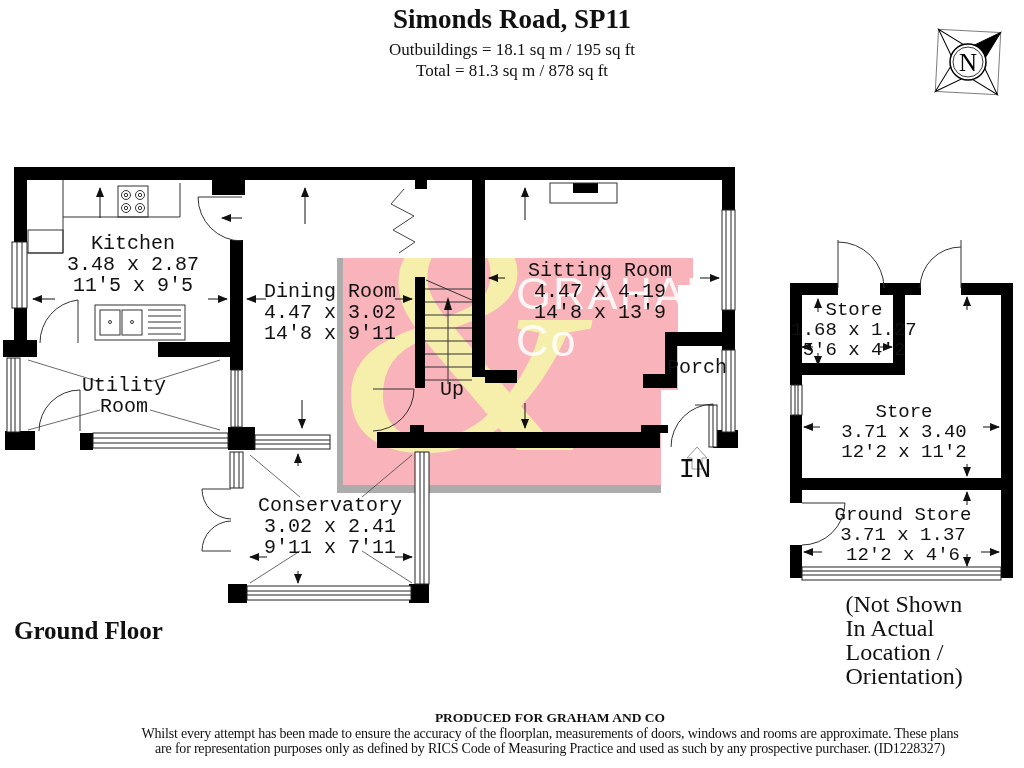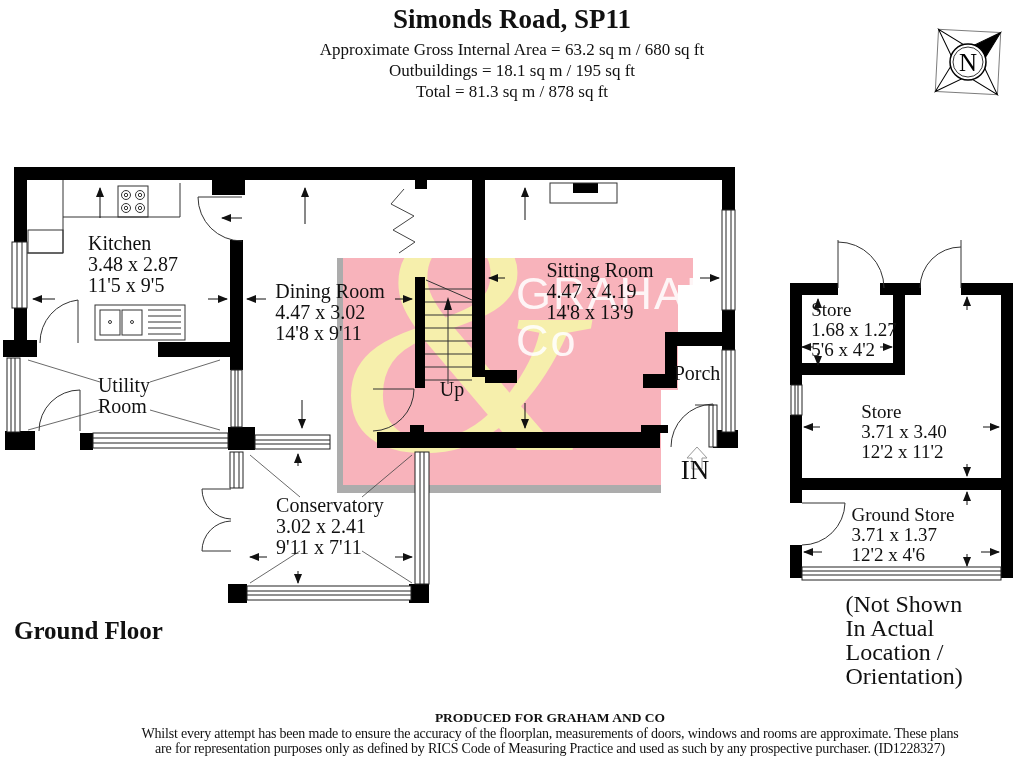--- a/index.html
+++ b/index.html
@@ -1,21 +1,21 @@
 <!DOCTYPE html>
 <html><head>
 <meta charset="utf-8">
 <style>
   html,body{margin:0;padding:0;background:#fff;width:1024px;height:768px;overflow:hidden;
     font-family:"Liberation Serif", serif;color:#111;}
   #stage{position:relative;width:1024px;height:768px;background:#fff;}
   .abs{position:absolute;}
   .ctr{text-align:center;width:1024px;left:0;}
-  .lbl{position:absolute;transform:translateX(-50%);text-align:left;
-       font-size:20px;line-height:21px;white-space:nowrap;z-index:3;}
+  .lbl{position:absolute;transform:translateX(-50%);text-align:center;
+       font-size:20px;line-height:21px;white-space:nowrap;z-index:3;font-family:Liberation Mono, monospace;}
   .lbl.small{font-size:19px;line-height:20px;}
   #title{top:4px;font-size:27px;font-weight:bold;z-index:3;}
   #arealines{top:39px;font-size:17px;line-height:21px;z-index:3;}
   #ground-floor{left:14px;top:617px;font-size:25px;font-weight:bold;z-index:3;}
   #in-label{font-size:27px;}
   #not-shown{top:592px;left:905px;transform:translateX(-50%);font-size:24px;line-height:24px;z-index:3;}
   #footer{top:709px;z-index:3;padding-left:38px;}
   #footer .b{font-size:13.5px;font-weight:bold;line-height:17px;}
   #footer .d{font-size:14px;line-height:15px;letter-spacing:-0.2px;}
   
@@ -27,21 +27,20 @@
   #watermark .brand{position:absolute;left:142px;top:12px;font-family:"Liberation Sans",sans-serif;
      font-size:45px;line-height:47px;color:rgba(255,255,255,0.87);letter-spacing:2px;padding-left:31px;}
   svg#plan{position:absolute;left:0;top:0;z-index:2;}
 </style>
 </head>
 <body>
 <div id="stage">
 
 <div class="abs ctr" id="title">Simonds Road, SP11</div>
 <div class="abs ctr" id="arealines">
-  <div>Approximate Gross Internal Area = 63.2 sq m / 680 sq ft</div>
   <div>Outbuildings = 18.1 sq m / 195 sq ft</div>
   <div>Total = 81.3 sq m / 878 sq ft</div>
 </div>
 
 <div id="watermark">
   <span class="amp">&amp;</span>
   <div class="brand">
     <div>GRAHAM</div>
     <div>Co</div>
   </div>
@@ -329,21 +328,21 @@
 </div>
 <div class="lbl" style="left:600px;top:260px;">
   <div>Sitting Room</div>
   <div>4.47 x 4.19</div>
   <div>14'8 x 13'9</div>
 </div>
 <div class="lbl" style="left:124px;top:375px;">
   <div>Utility</div>
   <div>Room</div>
 </div>
-<div class="lbl" style="left:697px;top:357px;margin-top:6px;">
+<div class="lbl" style="left:697px;top:357px;">
   <div>Porch</div>
 </div>
 <div class="lbl" style="left:330px;top:495px;">
   <div>Conservatory</div>
   <div>3.02 x 2.41</div>
   <div>9'11 x 7'11</div>
 </div>
 <div class="lbl small" style="left:854px;top:300px;">
   <div>Store</div>
   <div>1.68 x 1.27</div>

